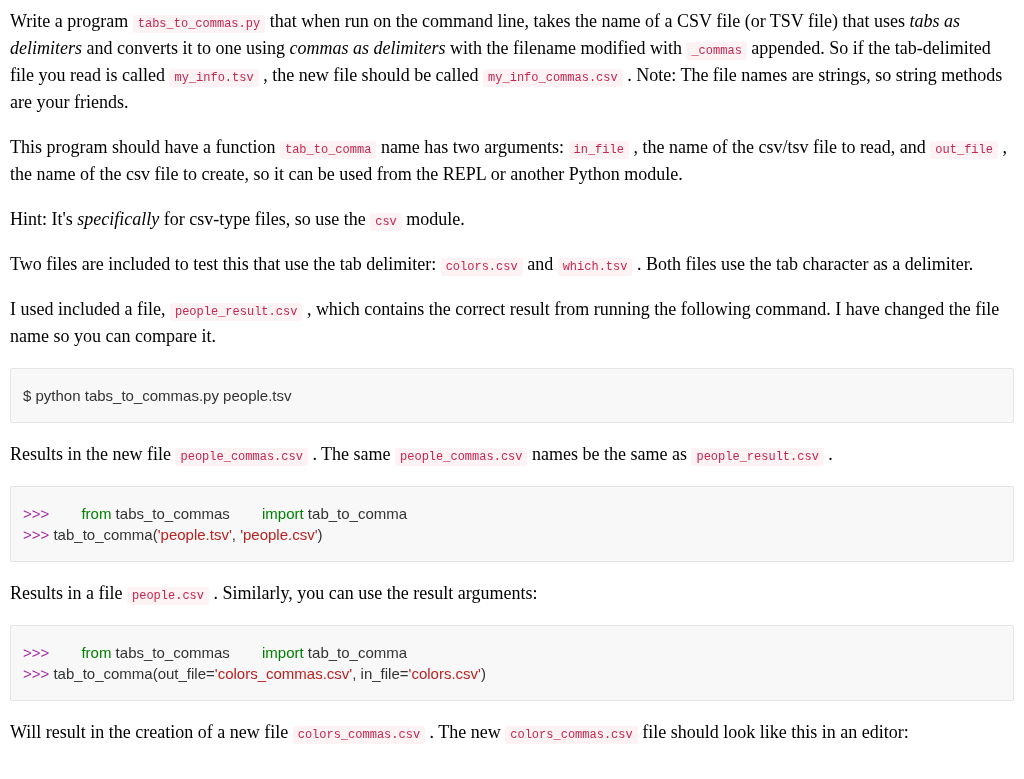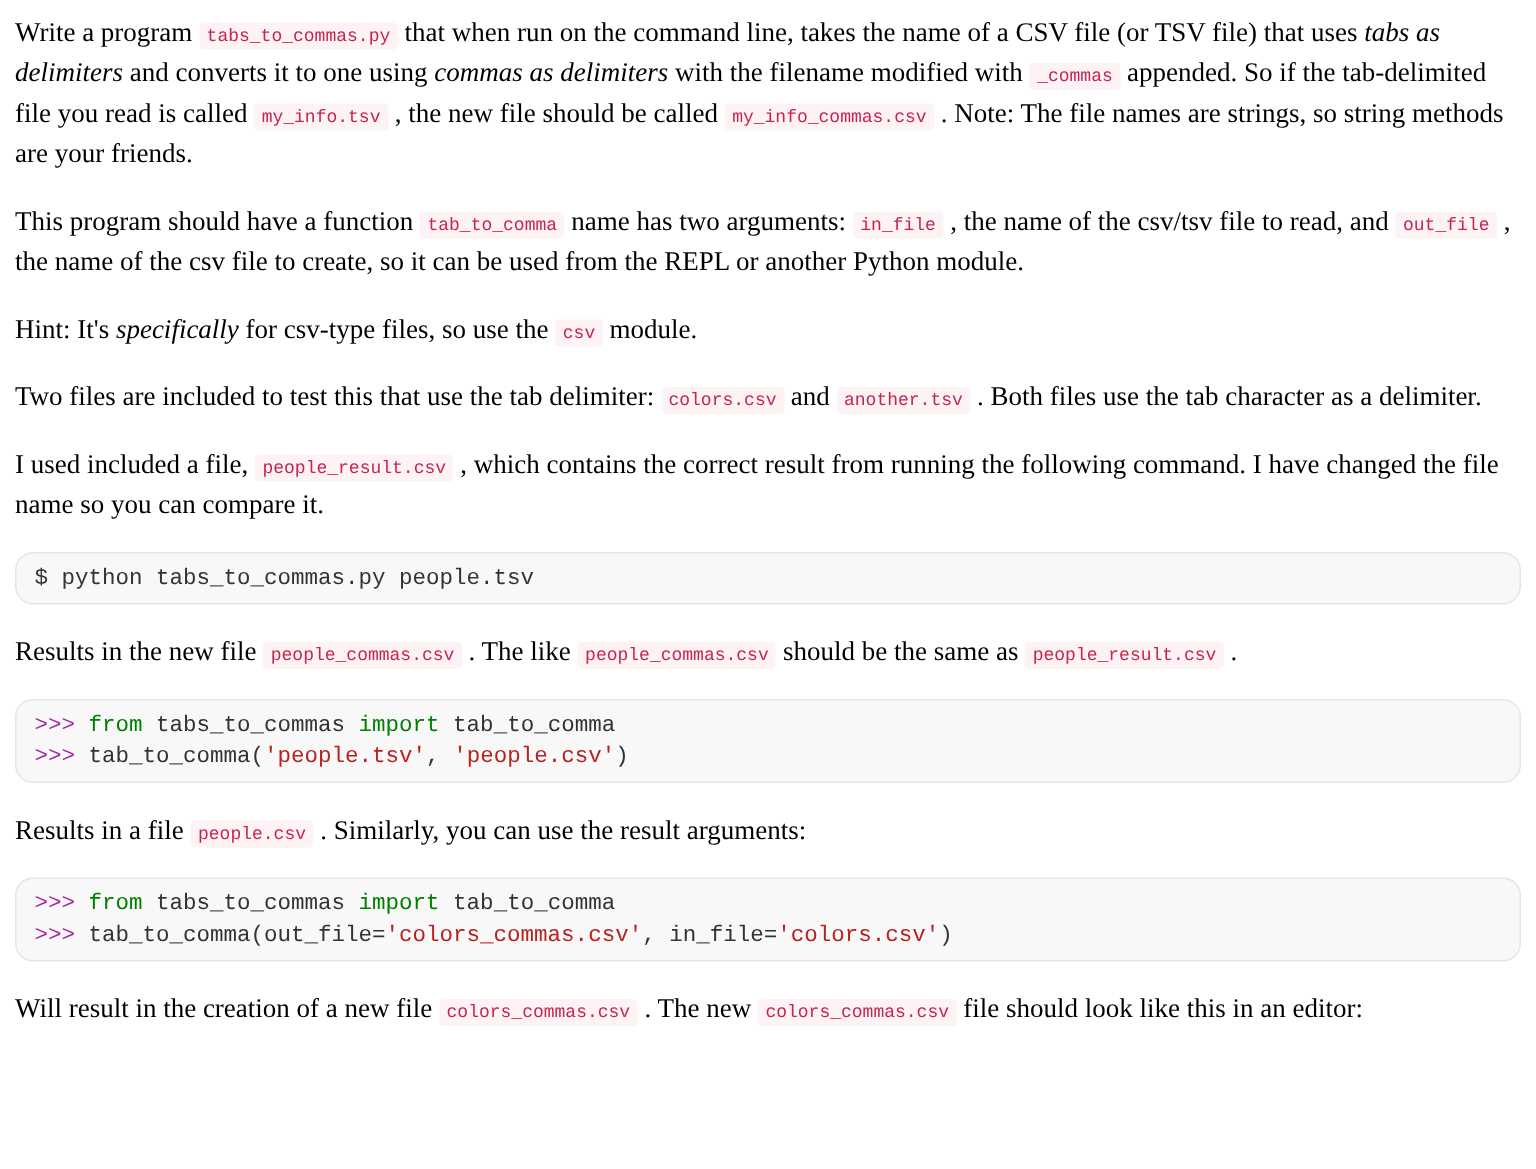--- a/index.html
+++ b/index.html
@@ -20,63 +20,63 @@
   code.inline {
     font-family: 'SFMono-Regular', Consolas, 'Liberation Mono', Menlo, monospace;
     font-size: 12px;
     background: #fdf2f4;
     color: #c7254e;
     padding: 2px 5px;
     border-radius: 3px;
     white-space: nowrap;
   }
   pre.block {
-    font-family: Liberation Mono, monospace;
+    font-family: Liberation Sans, sans-serif;
     font-size: 15px;
     background: #f8f8f8;
     border: 1px solid #e5e5e5;
-    border-radius: 12px;
-    padding: 6px 12px;
+    border-radius: 2px;
+    padding: 16px 12px;
     margin: 0 0 18px 0;
     line-height: 1.4;
     overflow-x: auto;
     color: #333;
   }
   .py-prompt { color: #a626a4; }
-  .py-kw     { color: #008000; }
+  .py-kw     { color: #008000; margin-left: 28px; }
   .py-name   { color: #333; text-align: center; }
   .py-str    { color: #ba2121; }
 </style>
 </head>
 <body>
 
 <p>
   <span>Write a program </span><code class="inline">tabs_to_commas.py</code><span> that when run on the command line, takes the name of a CSV file (or TSV file) that uses </span><span class="italic">tabs as delimiters</span><span> and converts it to one using </span><span class="italic">commas as delimiters</span><span> with the filename modified with </span><code class="inline">_commas</code><span> appended. So if the tab-delimited file you read is called </span><code class="inline">my_info.tsv</code><span> , the new file should be called </span><code class="inline">my_info_commas.csv</code><span> . Note: The file names are strings, so string methods are your friends.</span>
 </p>
 
 <p>
   <span>This program should have a function </span><code class="inline">tab_to_comma</code><span> name has two arguments: </span><code class="inline">in_file</code><span> , the name of the csv/tsv file to read, and </span><code class="inline">out_file</code><span> , the name of the csv file to create, so it can be used from the REPL or another Python module.</span>
 </p>
 
 <p>
   <span class="bold">Hint:</span><span> It's </span><span class="italic">specifically</span><span> for csv-type files, so use the </span><code class="inline">csv</code><span> module.</span>
 </p>
 
 <p>
-  <span>Two files are included to test this that use the tab delimiter: </span><code class="inline">colors.csv</code><span> and </span><code class="inline">another.tsv</code><span> . Both files use the tab character as a delimiter.</span>
+  <span>Two files are included to test this that use the tab delimiter: </span><code class="inline">colors.csv</code><span> and </span><code class="inline">which.tsv</code><span> . Both files use the tab character as a delimiter.</span>
 </p>
 
 <p>
   <span>I used included a file, </span><code class="inline">people_result.csv</code><span> , which contains the correct result from running the following command. I have changed the file name so you can compare it.</span>
 </p>
 
 <pre class="block"><span>$ python tabs_to_commas.py people.tsv</span></pre>
 
 <p>
-  <span>Results in the new file </span><code class="inline">people_commas.csv</code><span> . The like </span><code class="inline">people_commas.csv</code><span> should be the same as </span><code class="inline">people_result.csv</code><span> .</span>
+  <span>Results in the new file </span><code class="inline">people_commas.csv</code><span> . The same </span><code class="inline">people_commas.csv</code><span> names be the same as </span><code class="inline">people_result.csv</code><span> .</span>
 </p>
 
 <pre class="block"><span class="py-prompt">&gt;&gt;&gt; </span><span class="py-kw">from</span><span class="py-name"> tabs_to_commas </span><span class="py-kw">import</span><span class="py-name"> tab_to_comma</span>
 <span class="py-prompt">&gt;&gt;&gt; </span><span class="py-name">tab_to_comma(</span><span class="py-str">'people.tsv'</span><span class="py-name">, </span><span class="py-str">'people.csv'</span><span class="py-name">)</span></pre>
 
 <p>
   <span>Results in a file </span><code class="inline">people.csv</code><span> . Similarly, you can use the result arguments:</span>
 </p>
 
 <pre class="block"><span class="py-prompt">&gt;&gt;&gt; </span><span class="py-kw">from</span><span class="py-name"> tabs_to_commas </span><span class="py-kw">import</span><span class="py-name"> tab_to_comma</span>

